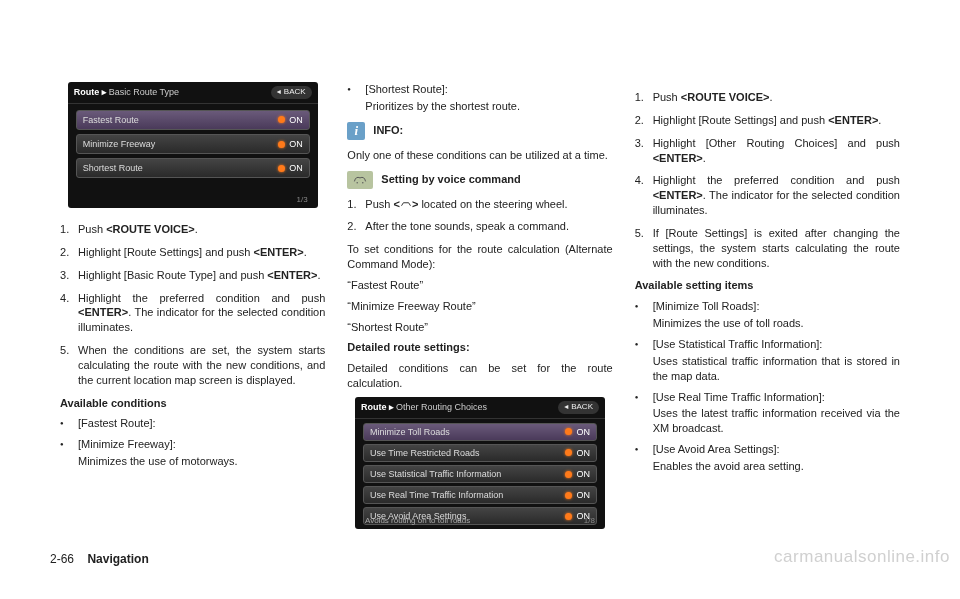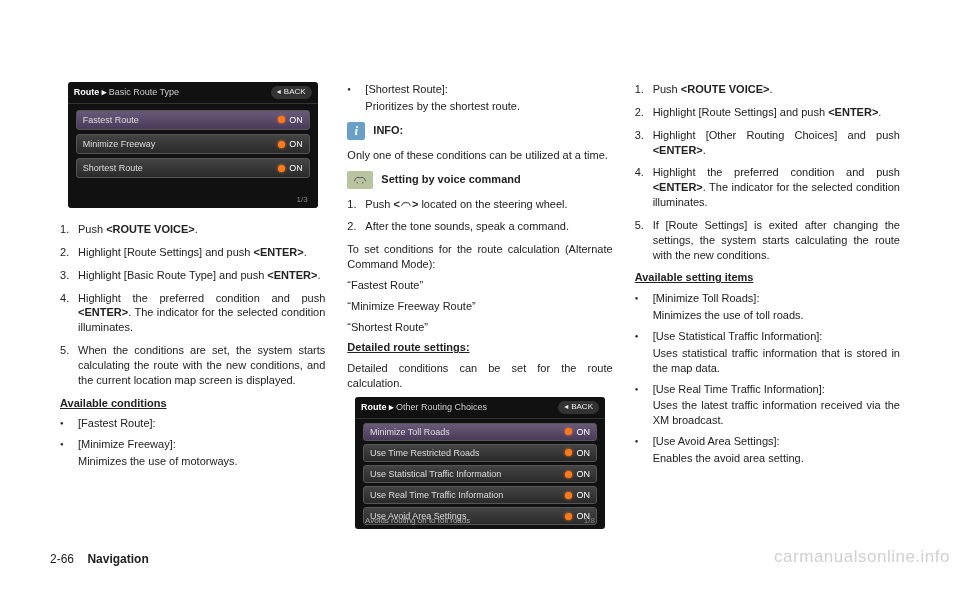--- a/index.html
+++ b/index.html
@@ -13,30 +13,30 @@
   .ss-bc .sub { font-weight: normal; color: #ccc; }
   .ss-back { background: #333; border-radius: 10px; font-size: 8px; padding: 1px 6px; color: #eee; display: flex; align-items: center; gap: 3px; }
   .ss-body { padding: 6px 8px 4px 8px; }
   .ss-row { display: flex; justify-content: space-between; align-items: flex-start; background: linear-gradient(#444,#2a2a2a); border: 1px solid #555; border-radius: 3px; padding: 3px 6px; margin-bottom: 4px; font-size: 9px; }
   .ss-row.sel { background: linear-gradient(#6a5a7a,#4a3a5a); }
   .ss-on { display: flex; align-items: center; gap: 4px; color: #fff; }
   .ss-dot { width: 7px; height: 7px; background: #ff7a1a; border-radius: 50%; box-shadow: 0 0 3px #ff7a1a; }
   .ss-ft { position: absolute; bottom: 2px; right: 10px; color: #888; font-size: 8px; }
   .ss-cap { position: absolute; bottom: 2px; left: 10px; color: #aaa; font-size: 8px; }
   ol.steps { list-style: none; counter-reset: step; margin: 0; padding: 0; }
-  ol.steps > li { counter-increment: step; display: flex; margin-bottom: 8px; }
+  ol.steps > li { counter-increment: step; display: flex; margin-bottom: 8px; margin-top: 8px; }
   ol.steps > li::before { content: counter(step) "."; width: 18px; flex: none; }
   ol.steps > li > .body { flex: 1; text-align: justify; }
   ul.bul { list-style: none; padding: 0; margin: 0; }
   ul.bul > li { display: flex; margin-bottom: 6px; }
   ul.bul > li::before { content: "\25CF"; font-size: 6px; width: 18px; flex: none; padding-top: 3px; }
   ul.bul > li > .body { flex: 1; text-align: justify; }
   .sub { margin-top: 2px; }
   b { font-weight: bold; }
-  .hd { font-weight: bold; margin: 6px 0 6px 0; text-decoration: underline; }
+  .hd { font-weight: bold; margin: 6px 0 6px 0; }
   .iconrow { display: flex; align-items: center; gap: 8px; font-weight: bold; margin: 8px 0; }
   .icon-info { width: 18px; height: 18px; background: #6aa0c8; display: flex; align-items: center; justify-content: center; color: #fff; border-radius: 2px; font-style: italic; font-family: serif; font-size: 13px; font-weight: bold; }
   .icon-voice { width: 26px; height: 18px; background: #b8c4a0; display: flex; align-items: center; justify-content: center; border-radius: 2px; }
   .icon-voice svg { width: 14px; height: 12px; }
   .para { text-align: justify; margin-bottom: 6px; }
   .footer { position: absolute; left: 50px; bottom: 20px; font-size: 12px; }
   .footer .pg { display: inline; }
   .footer .sec { font-weight: bold; margin-left: 10px; }
   .watermark { position: absolute; right: 10px; bottom: 18px; font-size: 17px; color: #d0d0d0; letter-spacing: 0.5px; font-family: Arial, sans-serif; text-align: center; }
   .wheel { display:inline-flex; align-items:center; justify-content:center; width:12px; height:10px; }

